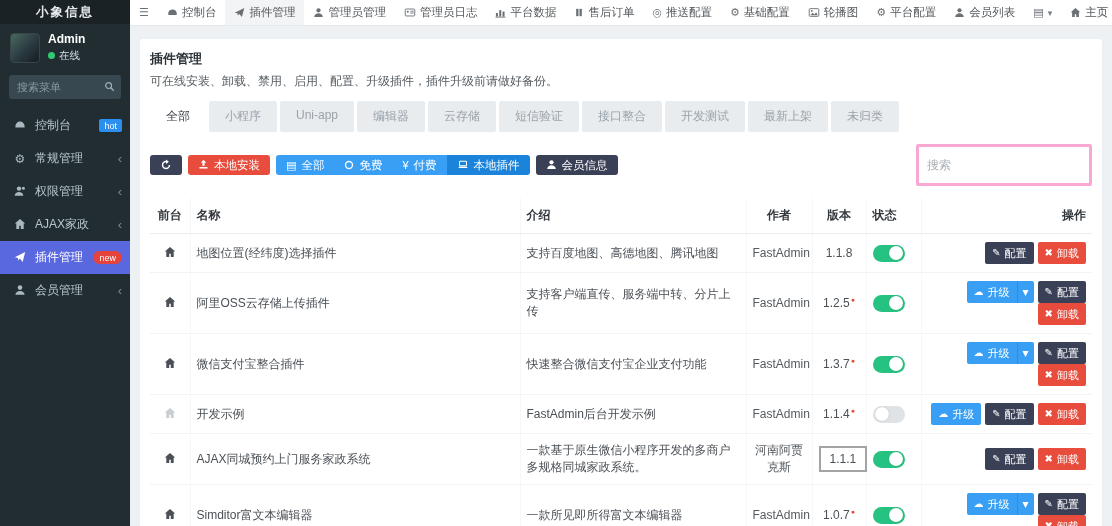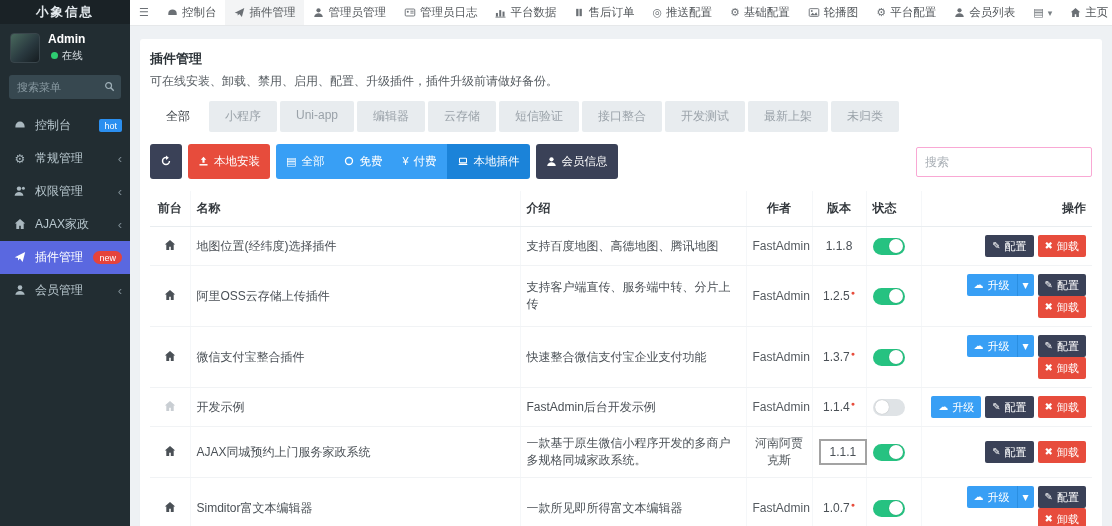--- a/index.html
+++ b/index.html
@@ -4,21 +4,21 @@
 <style>
   * { margin:0; padding:0; box-sizing:border-box; }
   html,body { width:1112px; height:526px; overflow:hidden; background:#eef1f4;
     font-family:"Liberation Sans","DejaVu Sans",sans-serif; font-size:12px; color:#333; }
   svg { display:inline-block; vertical-align:-1px; }
 
   
   .sidebar { position:absolute; left:0; top:0; width:130px; height:526px; background:#222d32; z-index:5; }
   .brand { height:24px; line-height:24px; text-align:center; color:#e4eaee; background:#1a2226;
     font-size:12.5px; letter-spacing:2px; font-weight:bold; }
-  .userpanel { display:flex; align-items:center; padding:8px 10px 6px;text-align:center; }
+  .userpanel { display:flex; align-items:center; padding:8px 10px 6px; }
   .avatar { width:30px; height:30px; border-radius:4px; flex:0 0 30px;
     background:linear-gradient(135deg,#49695d 0%,#2a3a40 55%,#151c20 100%); border:1px solid #39454b; }
   .userinfo { margin-left:8px; }
   .uname { color:#fff; font-weight:bold; font-size:12px; }
   .ustatus { color:#d6dde1; font-size:10.5px; margin-top:3px; }
   .dot { display:inline-block; width:7px; height:7px; border-radius:50%; background:#2ecc71; margin-right:4px; }
   .sidesearch { margin:6px 9px 10px; position:relative; }
   .sidesearch input { width:100%; height:24px; background:#374850; border:0; border-radius:3px;
     color:#cfd8dc; font-size:11px; padding:0 24px 0 8px; outline:none; }
   .sidesearch input::placeholder { color:#8a9ba3; }
@@ -47,31 +47,31 @@
   .panel { background:#fff; margin:12px 10px; border-radius:3px; padding:11px 10px 14px;
     box-shadow:0 1px 1px rgba(0,0,0,0.04); }
   .ptitle { font-size:13px; font-weight:bold; color:#2c3338; }
   .psub { font-size:12px; color:#555b60; margin-top:5px; }
 
   .tabs { margin-top:11px; display:flex; gap:3px; flex-wrap:nowrap; }
   .tab { background:#e8ecef; color:#9aa2a9; font-size:12px; padding:7px 16px; border-radius:2px; cursor:pointer; }
   .tab.active { background:#fff; color:#3c4146; }
 
   .toolbar { margin-top:12px; display:flex; align-items:center; }
-  .btn { display:inline-flex; align-items:center; gap:5px; height:35px; padding:0 10px;
+  .btn { display:inline-flex; align-items:center; gap:5px; height:20px; padding:0 10px;
     border:0; border-radius:3px; font-size:11.5px; color:#fff; cursor:pointer;
     font-family:inherit; }
   .btn .bi { font-size:11px; line-height:1; }
   .btn-dark { background:#3a4157; }
   .btn-red { background:#e74c3c; margin-left:6px; }
   .btngroup { display:inline-flex; margin-left:6px; border-radius:3px; overflow:hidden; }
   .btngroup .btn { border-radius:0; background:#389ff5; }
   .btngroup .btn.seg-active { background:#1b83d9; }
   .btn-member { margin-left:6px; background:#3a4157; }
-  .tsearch { margin-left:auto; width:176px; height:30px; border:1px solid #f9a8d4; border-radius:2px;
+  .tsearch { margin-left:auto; width:176px; height:42px; border:3px solid #f9a8d4; border-radius:2px;
     font-size:12px; padding:0 8px; color:#333; outline:none; font-family:inherit; }
   .tsearch::placeholder { color:#aab0b6; }
 
   
   table { width:100%; border-collapse:collapse; margin-top:12px; table-layout:fixed; }
   th { font-size:12px; color:#33383d; text-align:left; font-weight:bold; padding:9px 6px;
     border-bottom:1px solid #e9edf0; }
   td { font-size:12px; color:#4a5056; padding:8px 6px; border-bottom:1px solid #f1f3f5; height:33px; }
   th,td { border-right:1px solid #f5f7f9; }
   th:last-child, td:last-child { border-right:0; }

